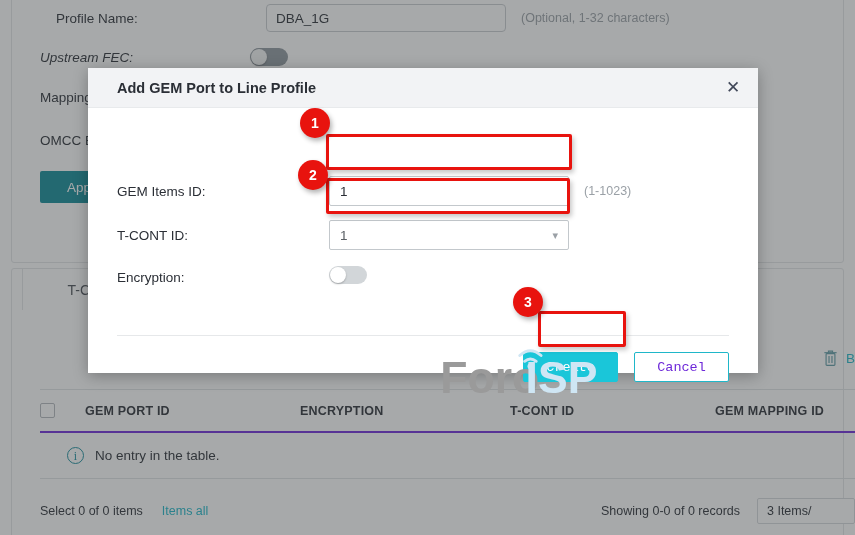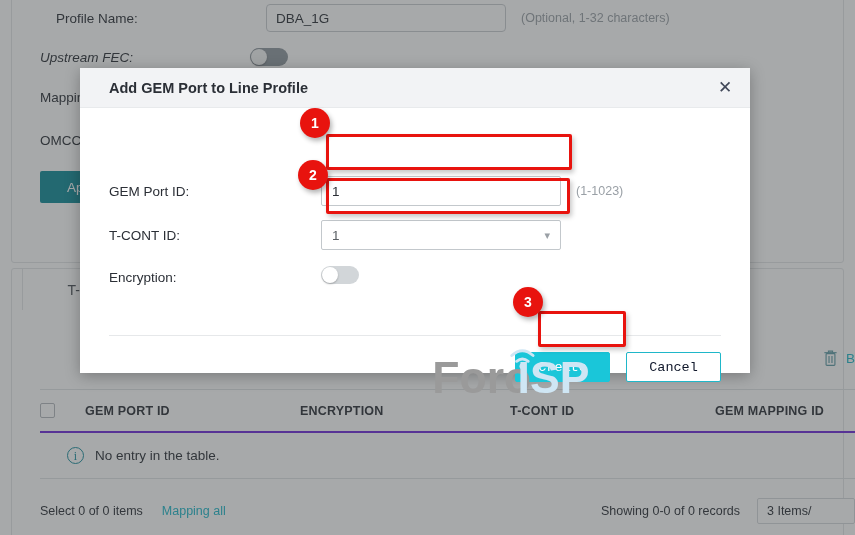--- a/index.html
+++ b/index.html
@@ -136,21 +136,21 @@
   
   .dim {
     position: absolute; inset: 0;
     background: rgba(60,64,67,.45);
     z-index: 5;
   }
 
   
   .modal {
     position: absolute;
-    left: 80px; top: 68px;
+    left: 88px; top: 68px;
     width: 670px; height: 305px;
     background: #ffffff;
     box-shadow: 0 3px 14px rgba(0,0,0,.28);
     z-index: 10;
   }
   .modal-head {
     height: 40px;
     background: #f2f3f5;
     display: flex; align-items: center;
     padding: 0 0 0 29px;
@@ -219,21 +219,21 @@
     display: flex; gap: 16px; align-items: center;
   }
   .btn {
     height: 30px; min-width: 95px;
     border-radius: 2px; font-size: 13.5px;
     font-family: Liberation Mono, monospace;
     cursor: pointer; display: flex;
     align-items: center; justify-content: center;
   }
   .btn-create { background: #1ac6d9; color: #ffffff; border: 1px solid #1ac6d9; }
-  .btn-cancel { background: #ffffff; color: #0f172a; border: 1px solid #1fb7c9; }
+  .btn-cancel { background: #ffffff; color: #6d28d9; border: 1px solid #1fb7c9; }
 
   
   .watermark {
     position: absolute;
     left: 352px; top: 232px;
     width: 175px; height: 62px;
     z-index: 12; pointer-events: none;
     user-select: none;
   }
 </style>
@@ -295,40 +295,40 @@
         <div class="th">GEM MAPPING ID</div>
       </div>
       <div class="tbl-empty">
         <span class="info-ico">i</span>
         <span class="empty-txt">No entry in the table.</span>
       </div>
     </div>
 
     <div class="tbl-foot">
       <span class="foot-sel">Select 0 of 0 items</span>
-      <span class="foot-link">Mapping all</span>
+      <span class="foot-link">Items all</span>
       <span class="foot-right">
         <span class="records">Showing 0-0 of 0 records</span>
         <span class="per-page">3 Items/</span>
       </span>
     </div>
   </div>
 
   <div class="dim"></div>
 
   <div class="modal">
 
     <div class="modal-head">
       <span class="modal-title">Add GEM Port to Line Profile</span>
       <button class="modal-close">✕</button>
     </div>
 
     <div class="modal-body">
 
-      <div class="m-label" style="left:29px; top:76px;">GEM Port ID:</div>
+      <div class="m-label" style="left:29px; top:76px;">GEM Items ID:</div>
       <div class="m-row" style="left:241px; top:68px;">
         <input class="m-field" value="1" style="">
         <span class="hint">(1-1023)</span>
       </div>
 
       <div class="m-label" style="left:29px; top:120px;">T-CONT ID:</div>
       <div class="m-row" style="left:241px; top:112px;">
         <div class="m-select">
           <span>1</span>
           <span class="caret">▾</span>

